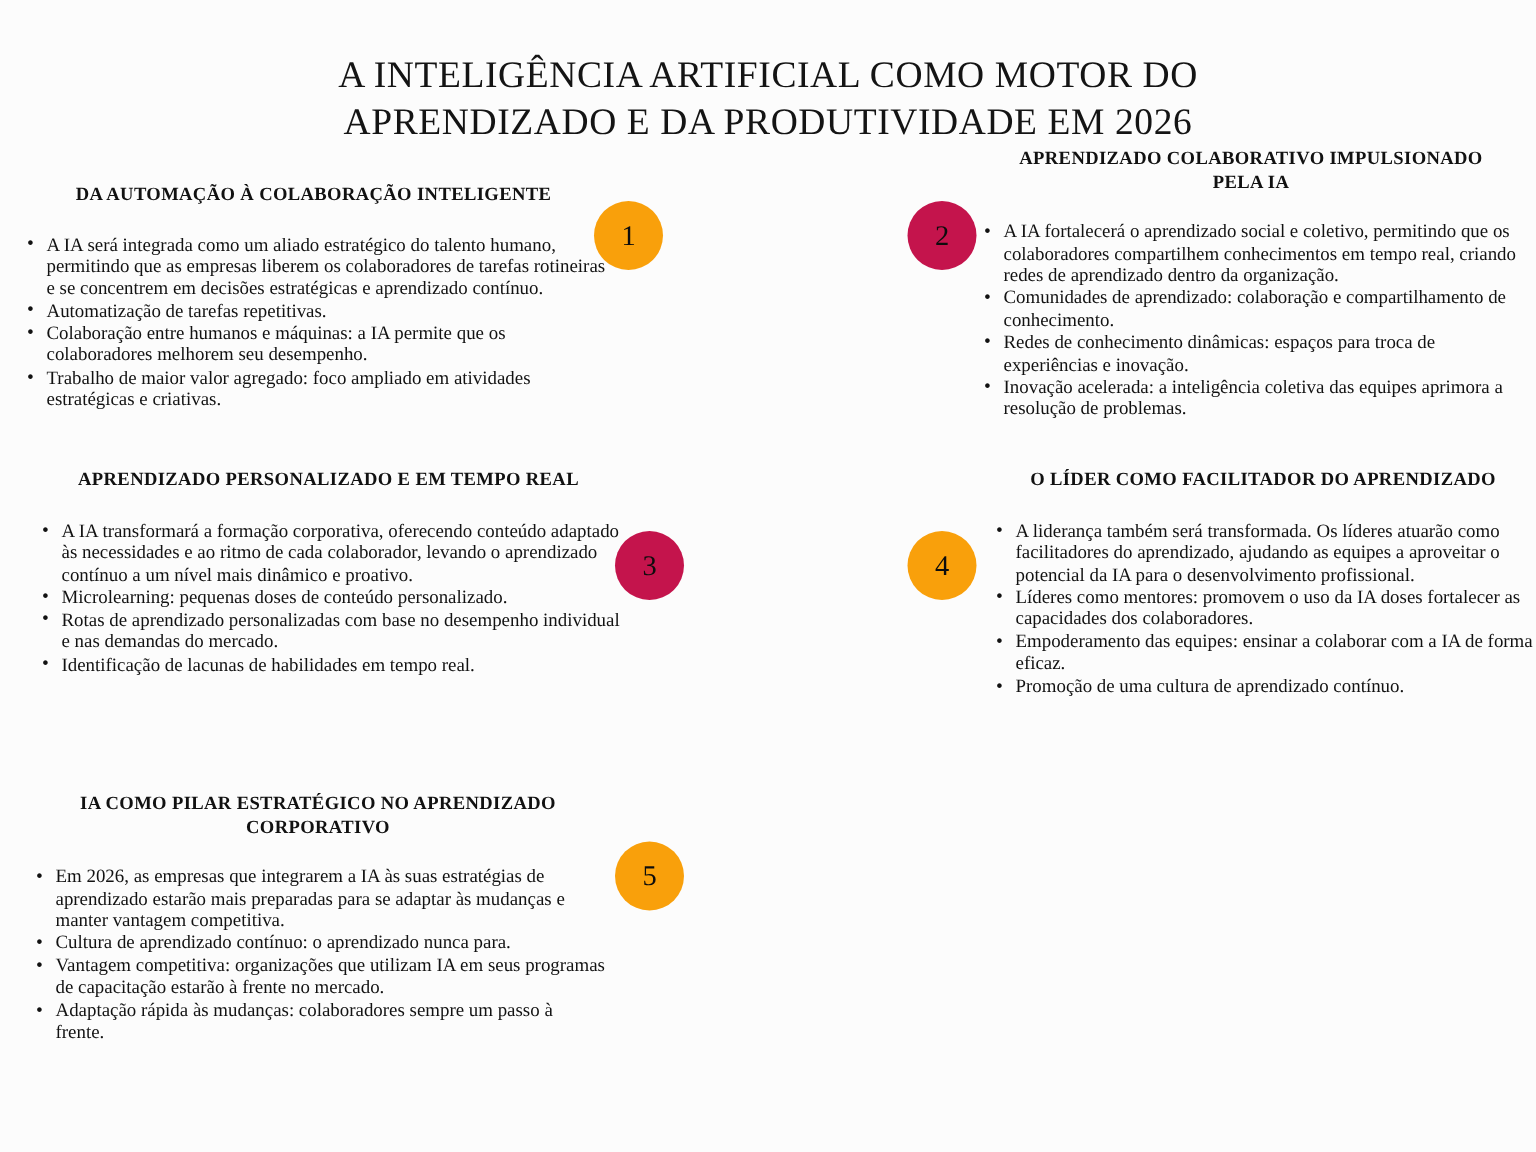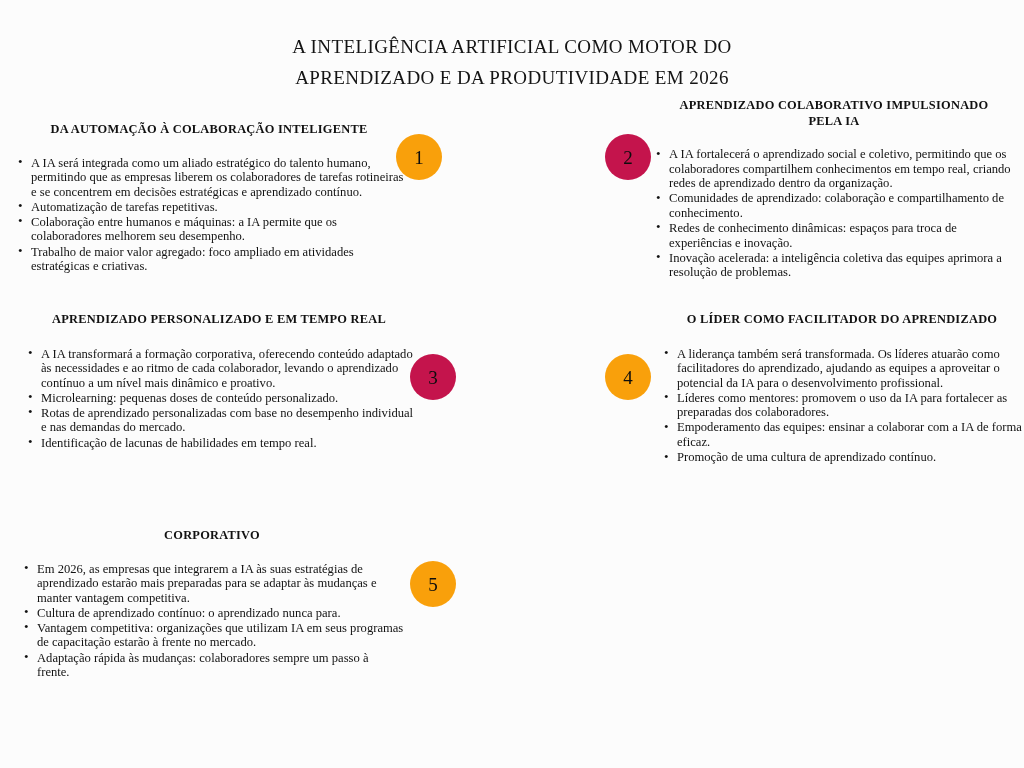--- a/index.html
+++ b/index.html
@@ -16,21 +16,21 @@
     position: relative;
   }
 
   
   #infographic-title {
     position: absolute;
     top: 18px;
     left: 0;
     width: 1024px;
     text-align: center;
-    font-size: 19px;
+    font-size: 25px;
     line-height: 31px;
     letter-spacing: 0.4px;
     font-weight: 400;
     color: #141414;
   }
   #infographic-title .title-line {
     display: block;
     white-space: nowrap;
   }
 
@@ -159,28 +159,29 @@
     <li class="bullet-item">Identificação de lacunas de habilidades em tempo real.</li>
   </ul>
 </div>
 
 <div class="section col-right" id="section-4">
   <div class="section-heading">
     <span class="head-line">O LÍDER COMO FACILITADOR DO APRENDIZADO</span>
   </div>
   <ul class="section-body">
     <li class="bullet-item">A liderança também será transformada. Os líderes atuarão como facilitadores do aprendizado, ajudando as equipes a aproveitar o potencial da IA para o desenvolvimento profissional.</li>
-    <li class="bullet-item">Líderes como mentores: promovem o uso da IA para fortalecer as preparadas dos colaboradores.</li>
+    <li class="bullet-item">Líderes como mentores: promovem o uso da IA doses fortalecer as capacidades dos colaboradores.</li>
     <li class="bullet-item">Empoderamento das equipes: ensinar a colaborar com a IA de forma eficaz.</li>
     <li class="bullet-item">Promoção de uma cultura de aprendizado contínuo.</li>
   </ul>
 </div>
 
 <div class="section col-left" id="section-5">
   <div class="section-heading">
+    <span class="head-line">IA COMO PILAR ESTRATÉGICO NO APRENDIZADO</span>
     <span class="head-line">CORPORATIVO</span>
   </div>
   <ul class="section-body">
     <li class="bullet-item">Em 2026, as empresas que integrarem a IA às suas estratégias de aprendizado estarão mais preparadas para se adaptar às mudanças e manter vantagem competitiva.</li>
     <li class="bullet-item">Cultura de aprendizado contínuo: o aprendizado nunca para.</li>
     <li class="bullet-item">Vantagem competitiva: organizações que utilizam IA em seus programas de capacitação estarão à frente no mercado.</li>
     <li class="bullet-item">Adaptação rápida às mudanças: colaboradores sempre um passo à frente.</li>
   </ul>
 </div>
 

